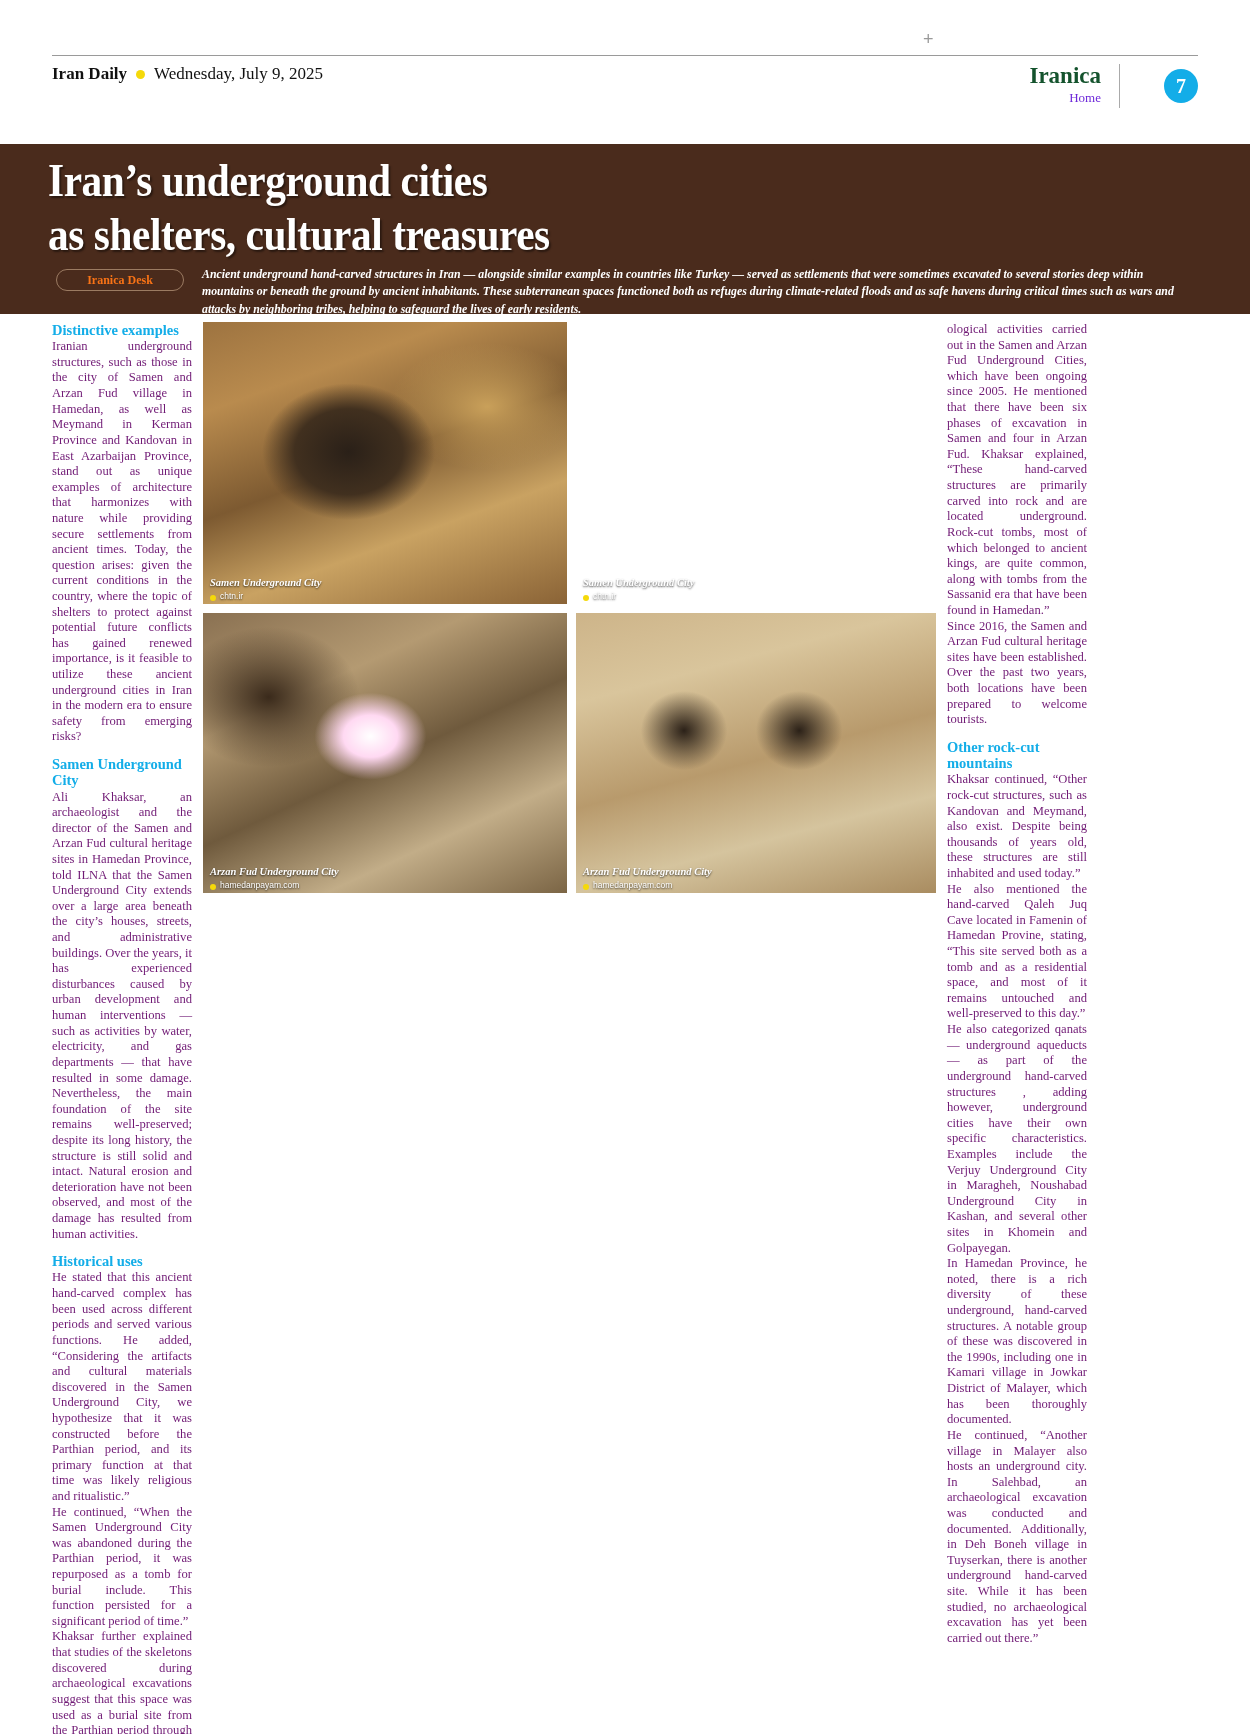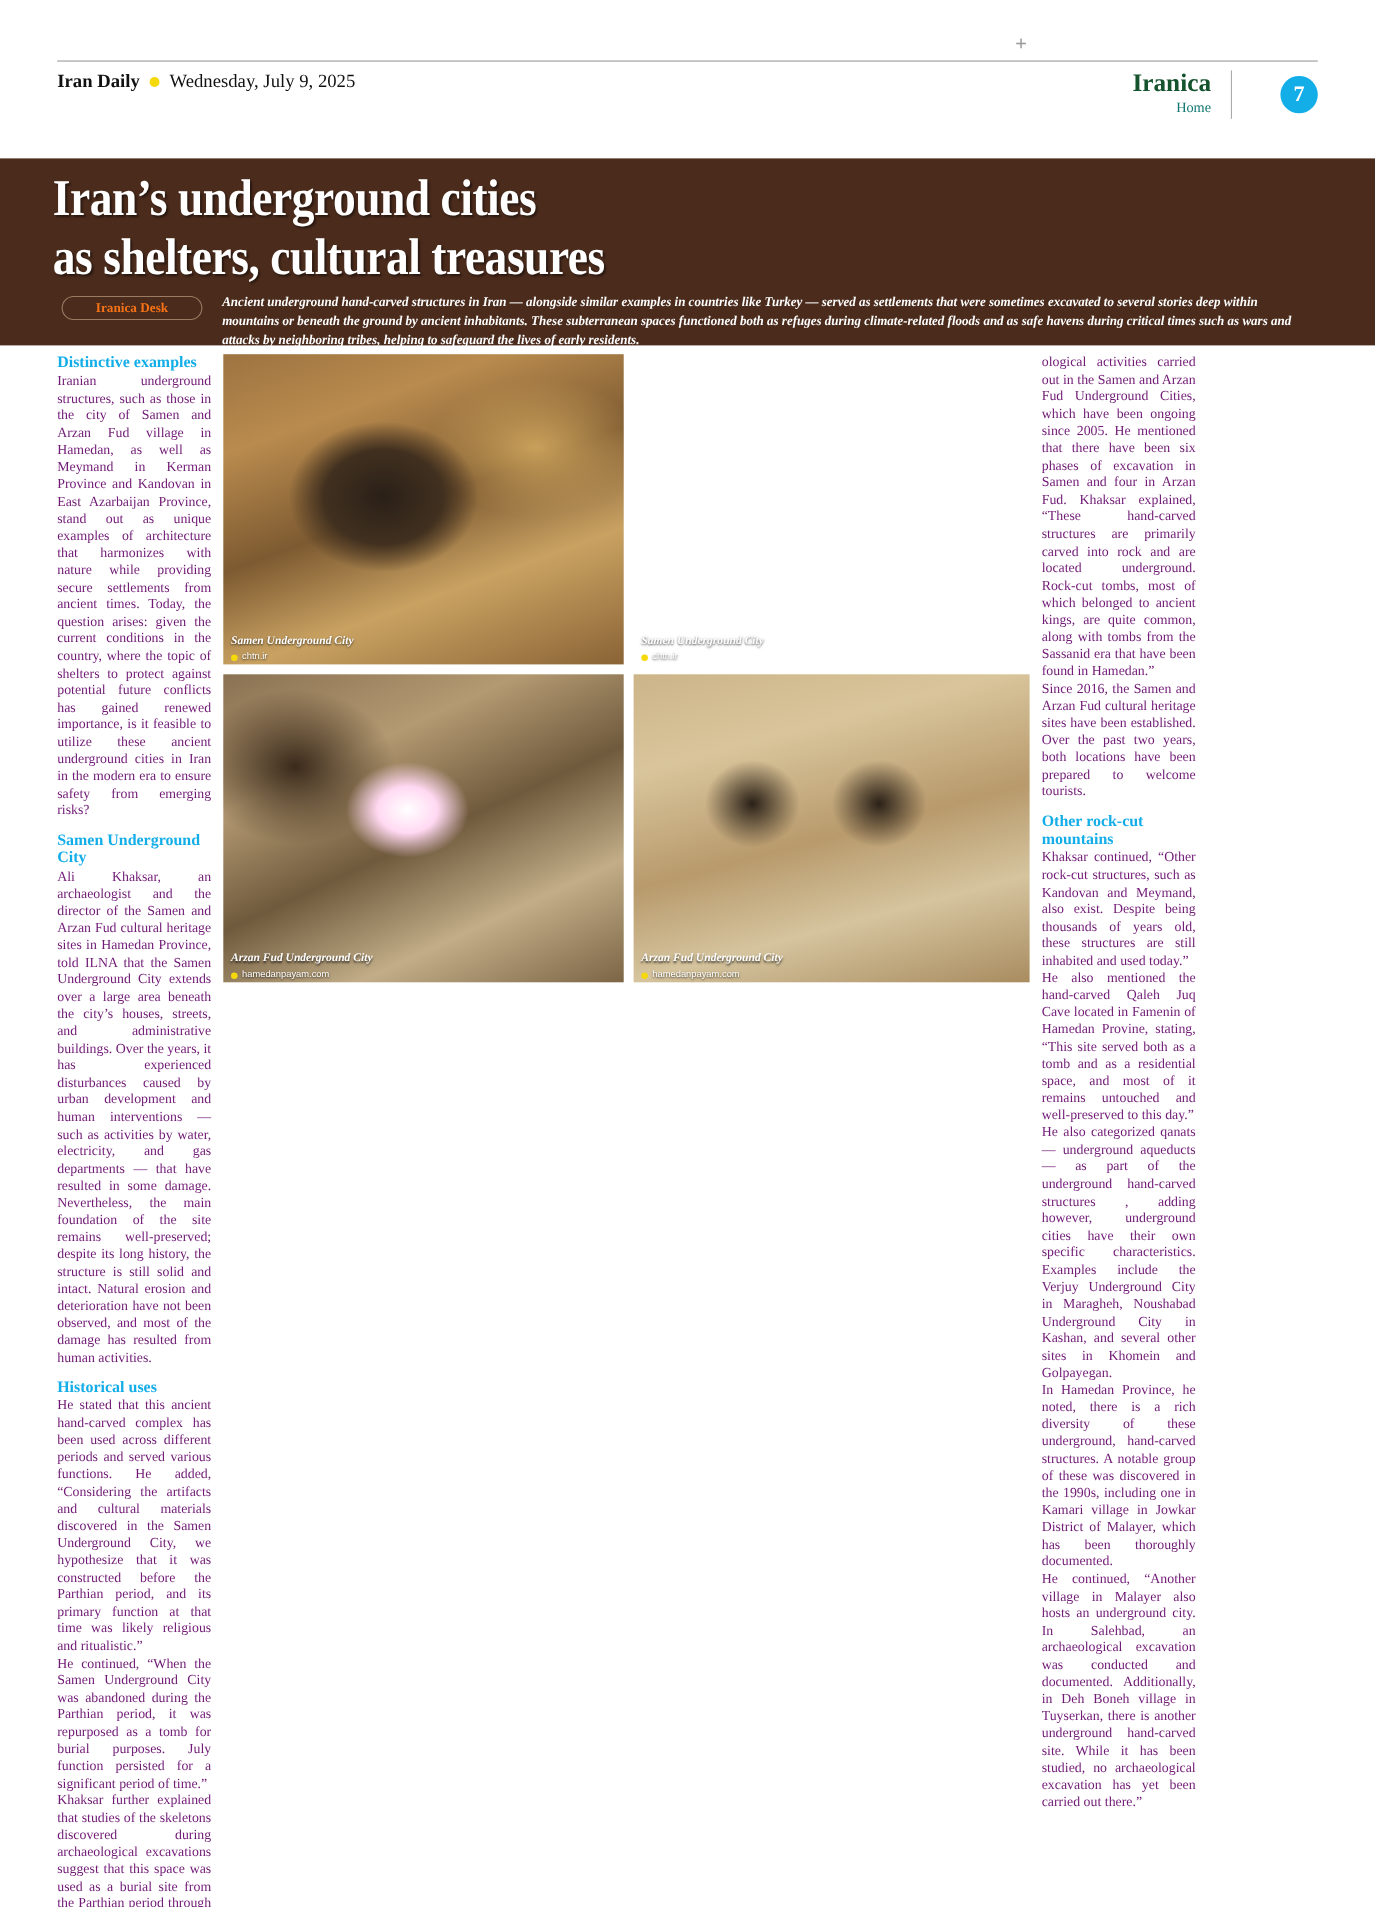--- a/index.html
+++ b/index.html
@@ -21,21 +21,21 @@
   .masthead-rule { border-top:1px solid #9a9a9a; width:100%; }
   .masthead-row { display:flex; align-items:flex-start; justify-content:space-between; padding-top:8px; }
   .mh-left { display:flex; align-items:center; gap:9px;
              font-family:"Liberation Serif", serif; font-size:17px; color:#111; }
   .mh-paper { font-weight:bold; }
   .mh-dot { width:9px; height:9px; border-radius:50%; background:#F5D90A; display:inline-block; }
   .mh-date { font-weight:normal; }
   .mh-right { display:flex; align-items:flex-start; }
   .mh-section { text-align:right; padding-right:18px; border-right:1px solid #aaa; min-height:44px;}
   .mh-section-title { font-family:"Liberation Serif", serif; font-weight:bold; font-size:23px; color:#14532d; line-height:1.05; }
-  .mh-section-sub { font-family:"Liberation Serif", serif; font-size:13px; color:#0f766e; margin-top:2px; }
+  .mh-section-sub { font-family:"Liberation Serif", serif; font-size:13px; color:#6d28d9; margin-top:2px; }
   .page-badge { width:34px; height:34px; border-radius:50%; background:#13ADE8; color:#fff;
                 font-family:"Liberation Serif", serif; font-weight:bold; font-size:20px;
                 display:flex; align-items:center; justify-content:center; margin-left:44px; margin-top:5px; }
 
   
   .banner { position:absolute; left:0; top:144px; width:1250px; height:170px; background:#4A2B1C; }
   .banner-inner { position:absolute; left:48px; top:10px; right:40px; }
   .headline { color:#ffffff; font-family:"Liberation Serif", serif; font-weight:bold;
               font-size:47px; line-height:1.14; letter-spacing:-0.5px;
               transform:scaleX(0.88); transform-origin:left center;
@@ -137,21 +137,21 @@
 
   <div class="top-region">
 
     <div class="col-narrow">
       <h3 class="subhead">Distinctive examples</h3>
       <p class="body">Iranian underground structures, such as those in the city of Samen and Arzan Fud village in Hamedan, as well as Meymand in Kerman Province and Kandovan in East Azarbaijan Province, stand out as unique examples of architecture that harmonizes with nature while providing secure settlements from ancient times. Today, the question arises: given the current conditions in the country, where the topic of shelters to protect against potential future conflicts has gained renewed importance, is it feasible to utilize these ancient underground cities in Iran in the modern era to ensure safety from emerging risks?</p>
       <h3 class="subhead spaced">Samen Underground City</h3>
       <p class="body">Ali Khaksar, an archaeologist and the director of the Samen and Arzan Fud cultural heritage sites in Hamedan Province, told ILNA that the Samen Underground City extends over a large area beneath the city’s houses, streets, and administrative buildings. Over the years, it has experienced disturbances caused by urban development and human interventions — such as activities by water, electricity, and gas departments — that have resulted in some damage. Nevertheless, the main foundation of the site remains well-preserved; despite its long history, the structure is still solid and intact. Natural erosion and deterioration have not been observed, and most of the damage has resulted from human activities.</p>
       <h3 class="subhead spaced">Historical uses</h3>
       <p class="body">He stated that this ancient hand-carved complex has been used across different periods and served various functions. He added, “Considering the artifacts and cultural materials discovered in the Samen Underground City, we hypothesize that it was constructed before the Parthian period, and its primary function at that time was likely religious and ritualistic.”</p>
-      <p class="body">He continued, “When the Samen Underground City was abandoned during the Parthian period, it was repurposed as a tomb for burial purposes. July function persisted for a significant period of time.”</p>
+      <p class="body">He continued, “When the Samen Underground City was abandoned during the Parthian period, it was repurposed as a tomb for burial include. This function persisted for a significant period of time.”</p>
       <p class="body">Khaksar further explained that studies of the skeletons discovered during archaeological excavations suggest that this space was used as a burial site from the Parthian period through the early Islamic centuries, spanning roughly 700 years. However, from the medi-</p>
     </div>
 
     <div class="photo-block">
       <div class="photo-grid">
         <div class="photo-col">
           <div class="photo ph1">
             <div class="cap">Samen Underground City</div>
             <div class="credit">
               <span class="credit-dot"></span>

